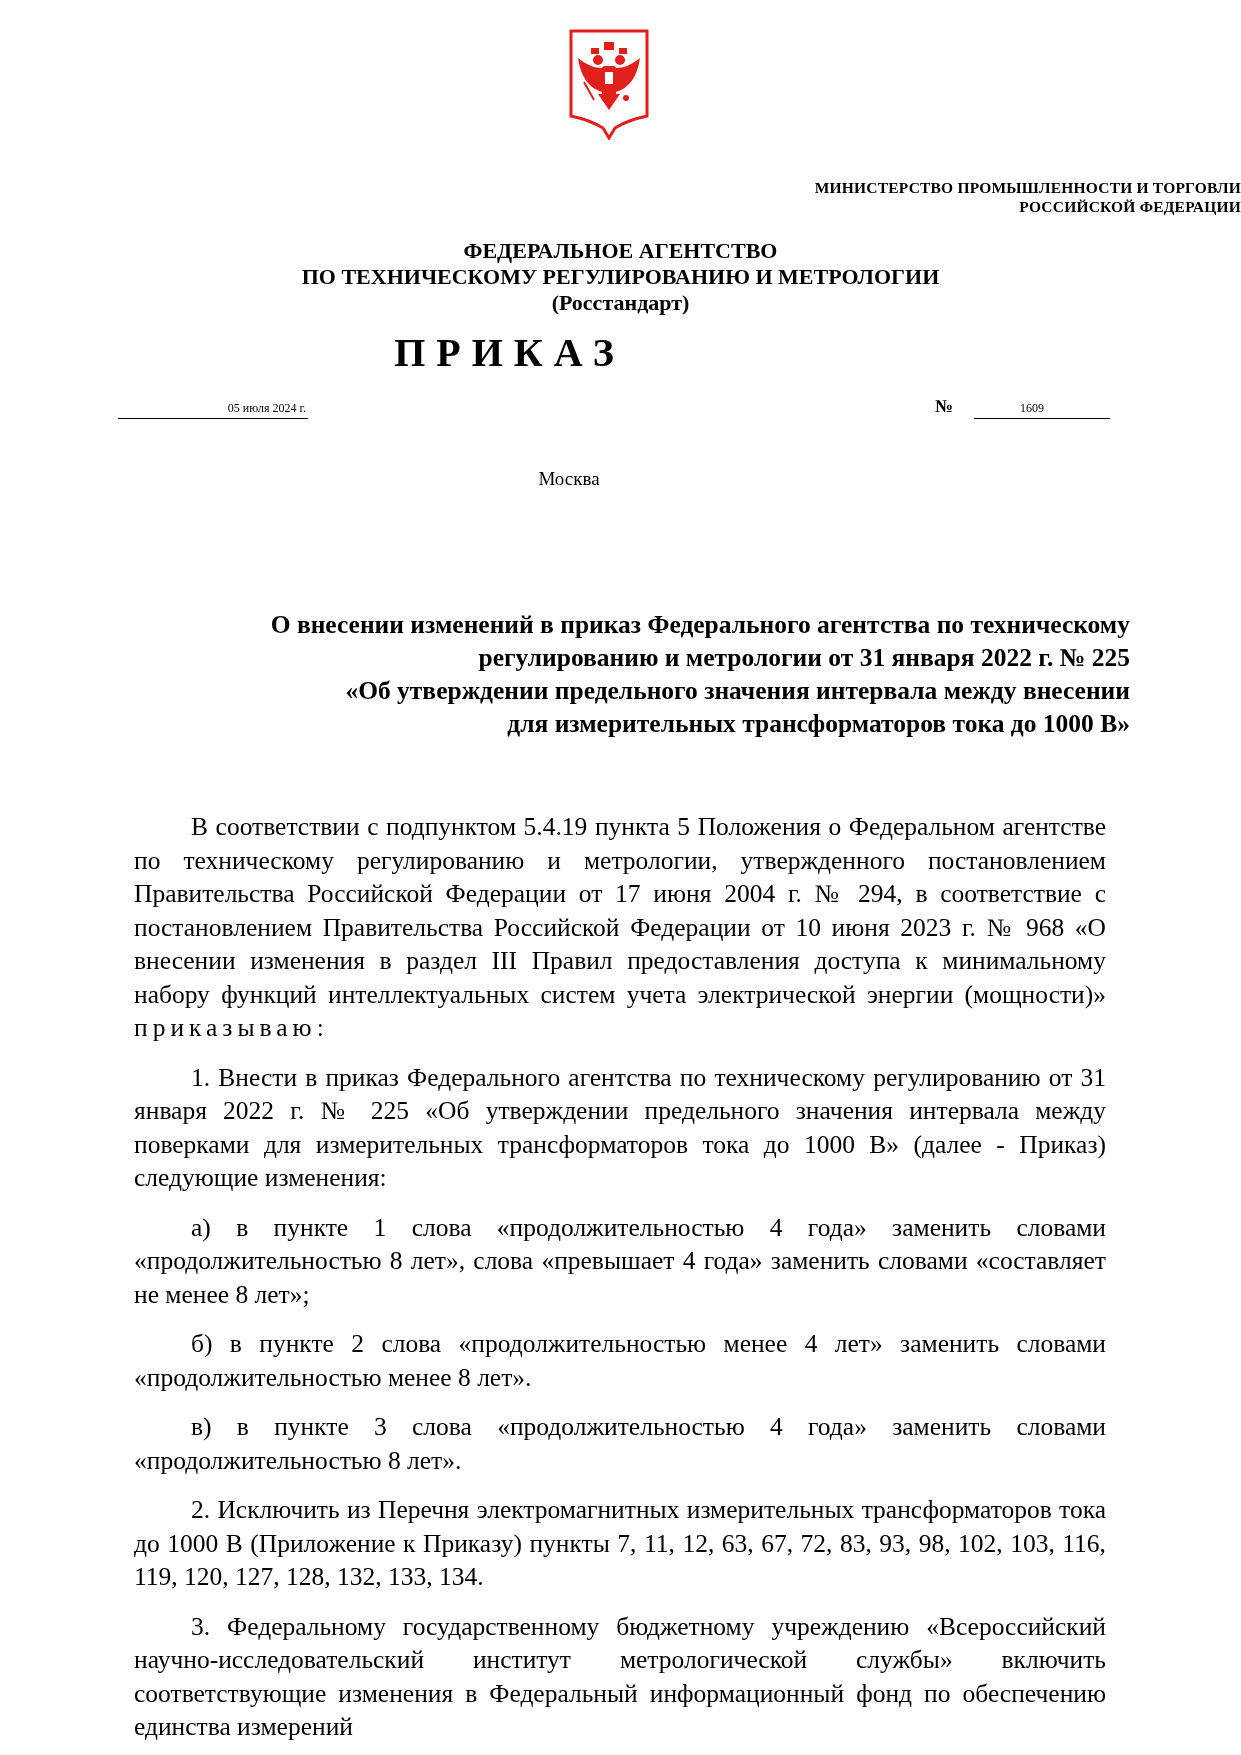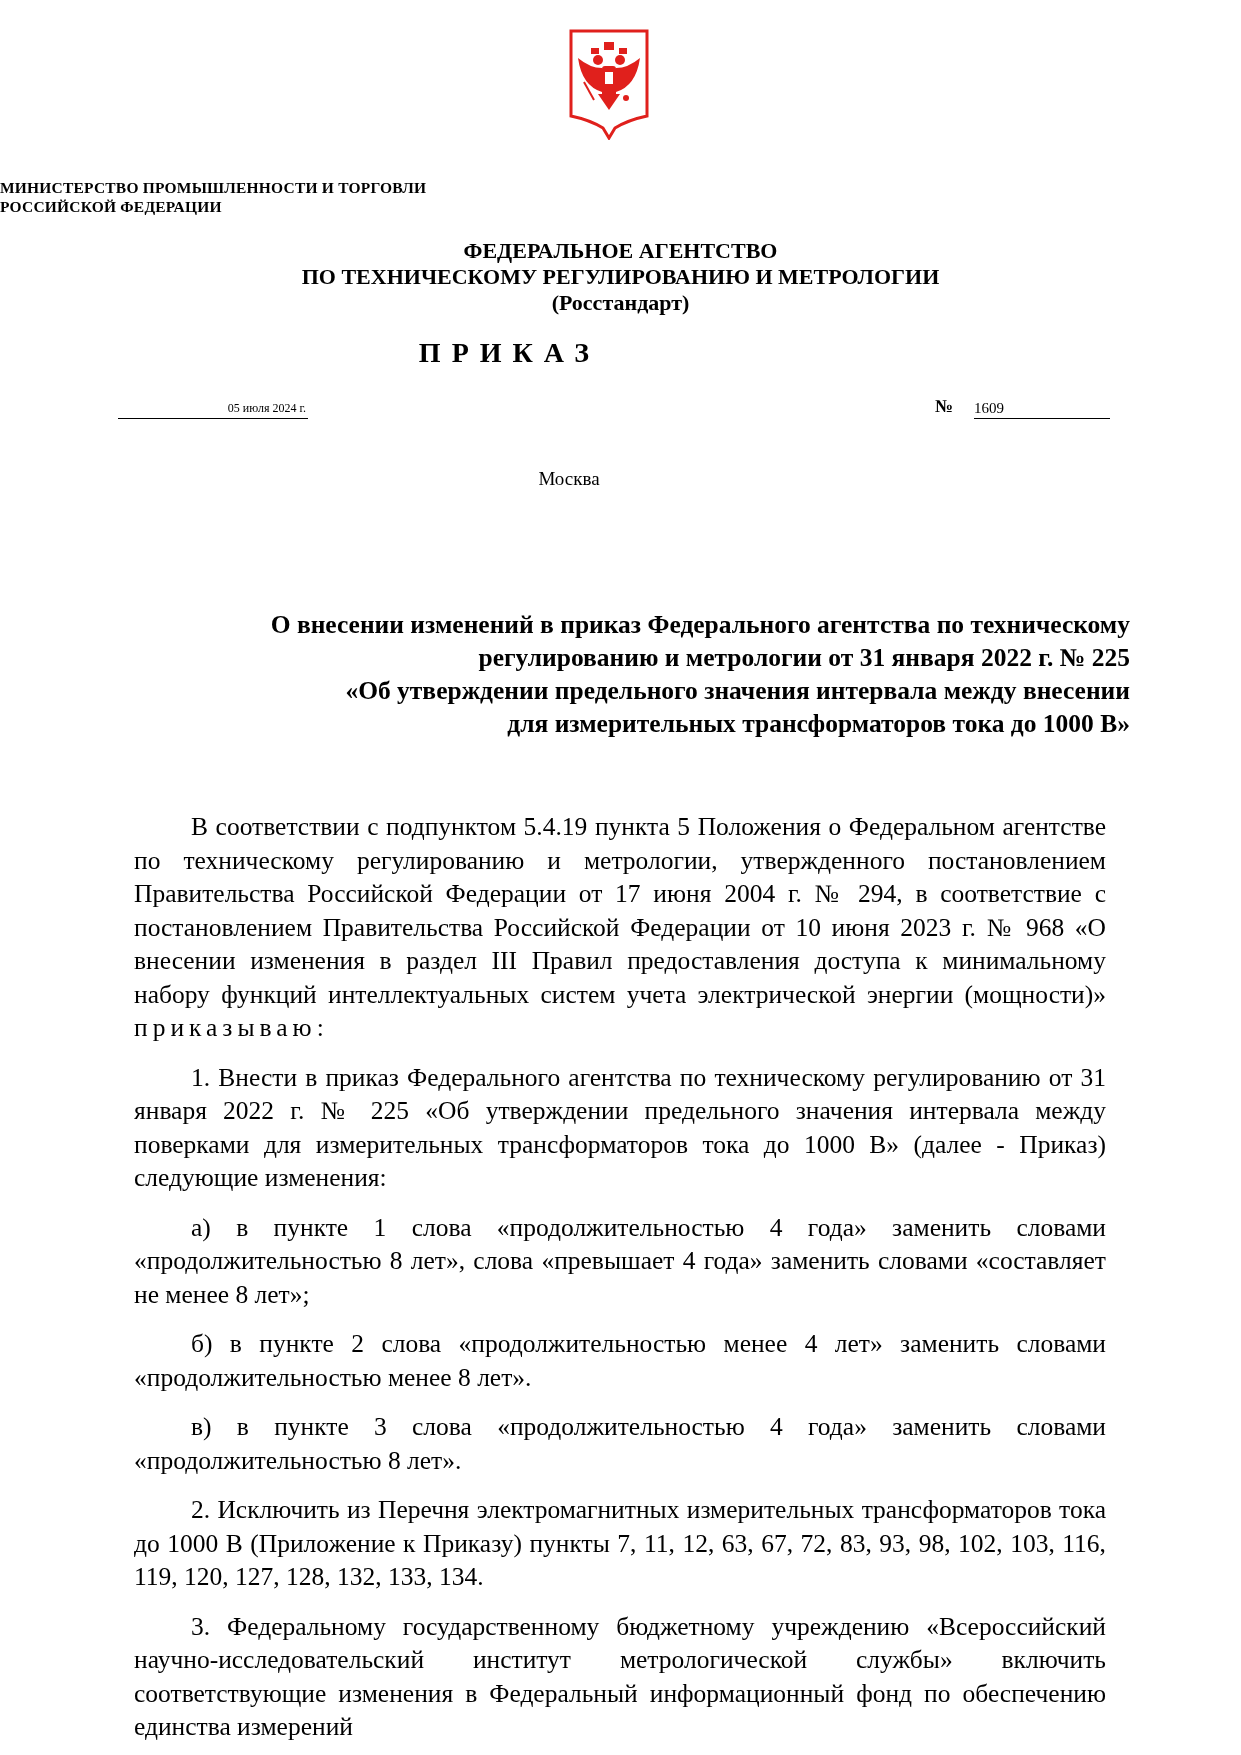--- a/index.html
+++ b/index.html
@@ -1,31 +1,31 @@
 <!DOCTYPE html>
 <html><head>
 <meta charset="utf-8">
 <style>
   html, body { margin: 0; padding: 0; background: #ffffff; }
   body { width: 1241px; height: 1755px; position: relative; overflow: hidden;
          font-family: "Liberation Serif", "DejaVu Serif", serif; color: #000; }
   .emblem { position: absolute; left: 570px; left: 568px; top: 28px; width: 82px; height: 112px; }
-  .ministry { position: absolute; top: 178px; left: 0; width: 1241px; text-align: left;
+  .ministry { position: absolute; top: 178px; left: 0; width: 1241px; text-align: right;
               font-weight: bold; font-size: 15.5px; line-height: 19px; letter-spacing: 0.2px; }
   .agency { position: absolute; top: 238px; left: 0; width: 1241px; text-align: center;
             font-weight: bold; font-size: 22px; line-height: 26px; }
   .order-title { position: absolute; top: 335px; left: 0; width: 1019px; text-align: center;
-                 font-weight: bold; font-size: 28px; letter-spacing: 11px; line-height: 36px; }
+                 font-weight: bold; font-size: 40px; letter-spacing: 11px; line-height: 36px; }
   .date-field { position: absolute; top: 398px; left: 118px; width: 188px;
                 border-bottom: 1.5px solid #000; font-size: 12px; line-height: 20px;
                 text-align: right; padding-right: 2px; }
   .num-label { position: absolute; top: 396px; left: 935px; font-size: 18px; font-weight: bold; }
   .num-field { position: absolute; top: 398px; left: 974px; width: 136px;
-               border-bottom: 1.5px solid #000; font-size: 15px; line-height: 20px;
-               padding-right: 20px; box-sizing: border-box; }
+               border-bottom: 1.5px solid #000; font-size: 12px; line-height: 20px;
+               text-align: center; padding-right: 20px; box-sizing: border-box; }
   .city { position: absolute; top: 468px; left: 0; width: 1138px; text-align: center;
           font-size: 19px; }
   .subject { position: absolute; top: 608px; left: 110px; width: 1020px; text-align: right;
              font-weight: bold; font-size: 25.5px; line-height: 33px; }
   .body-text { position: absolute; top: 794px; left: 118px; width: 1004px;
                font-size: 25.5px; line-height: 33.5px; text-align: justify; }
   .body-text p { margin: 16px; text-indent: 57px; text-align: justify; }
   .body-text p.gap { margin-top: 6px; }
   .body-text .spaced { letter-spacing: 5px; }
 </style>

